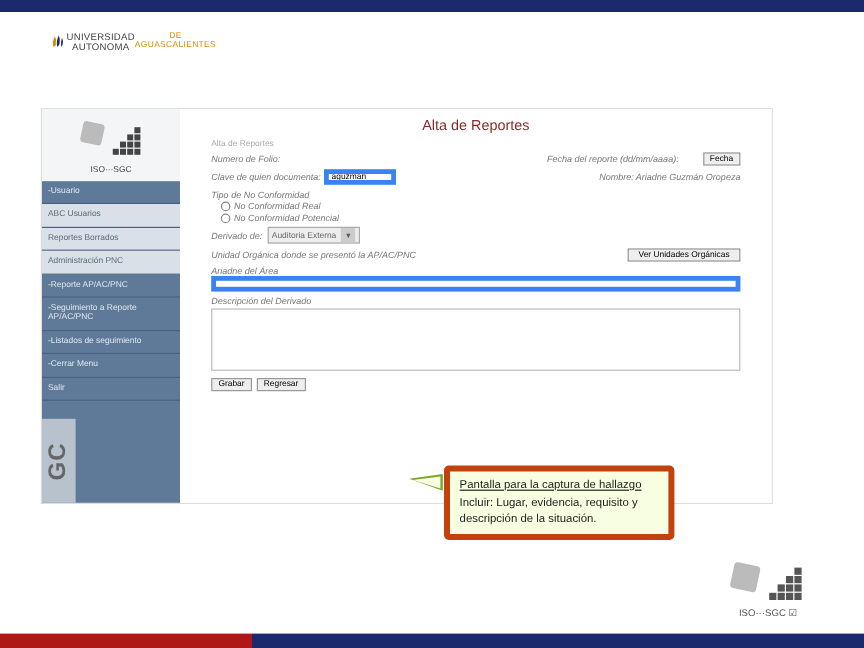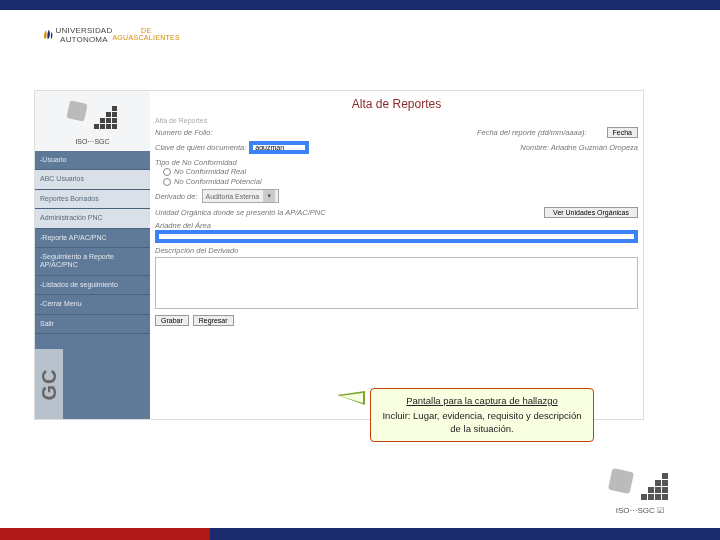--- a/index.html
+++ b/index.html
@@ -13,33 +13,33 @@
   .app-area { position: absolute; left: 34px; top: 90px; width: 610px; height: 330px; border: 1px solid #ddd; background: #fff; display: flex; }
   .sidebar { width: 115px; background: #e8ecef; display: flex; flex-direction: column; }
   .sidebar-logo { height: 60px; background: #f4f5f7; display: flex; align-items: center; justify-content: center; flex-direction: column; }
   .iso-logo { width: 70px; height: 40px; position: relative; }
   .iso-label { font-size: 7px; color: #444; margin-top: 0px; }
   .menu { flex: 1; background: #5f7a99; display: flex; flex-direction: column; }
   .menu-item { color: #e2e8ef; font-size: 7px; padding: 5px 5px; border-bottom: 1px solid #4a6280; cursor: pointer; line-height: 1.2; }
   .menu-item.light { background: #d9e0e7; color: #5a6a7a; }
   .sgc-vert { position: absolute; left: 0; bottom: 0; width: 28px; height: 70px; background: #b8c2cc; display: flex; align-items: center; justify-content: center; }
   .sgc-text { transform: rotate(-90deg); font-size: 20px; font-weight: bold; color: #666; letter-spacing: 1px; }
-  .content { flex: 1; background: #fff; padding: 6px 5px; font-size: 8px; color: #666; position: relative; }
+  .content { flex: 1; background: #fff; padding: 6px 26px; font-size: 8px; color: #666; position: relative; }
   .page-title { text-align: center; color: #8a2a2a; font-size: 12px; margin-bottom: 6px; font-weight: normal; }
   .row { display: flex; align-items: center; margin-bottom: 3px; gap: 4px; }
   .lbl { color: #777; font-size: 7.5px; font-style: italic; }
   .inp { border: 4px solid #3b82f6; height: 13px; background: #fff; font-size: 7px; padding: 0 2px; }
   .radio-row { display: flex; align-items: center; gap: 3px; margin-left: 8px; margin-bottom: 1px; }
   .radio { width: 8px; height: 8px; border: 1px solid #888; border-radius: 50%; background: #fff; }
   .sel { border: 1px solid #aaa; height: 14px; background: #eee; font-size: 7px; display: inline-flex; align-items: center; padding: 0 3px; gap: 4px; }
   .chev { width: 12px; height: 12px; background: #ccc; display: inline-flex; align-items: center; justify-content: center; font-size: 7px; color: #555; }
   .btn-sm { border: 1px solid #999; background: #eee; font-size: 7px; padding: 1px 5px; cursor: pointer; }
   .textarea { width: 100%; height: 52px; border: 1px solid #bbb; background: #fff; margin-top: 2px; }
   .bottom-btns { display: flex; gap: 4px; margin-top: 6px; }
-  .callout { position: absolute; left: 370px; top: 388px; width: 224px; background: #f8ffe0; border: 1px solid #c2410c; border-radius: 4px; padding: 6px 8px; font-size: 9.5px; color: #222; text-align: center; line-height: 1.3; }
+  .callout { position: absolute; left: 370px; top: 388px; width: 192px; background: #f8ffe0; border: 5px solid #c2410c; border-radius: 4px; padding: 6px 8px; font-size: 9.5px; color: #222; line-height: 1.3; }
   .callout-line1 { text-decoration: underline; margin-bottom: 3px; }
   .callout-arrow { position: absolute; left: -34px; top: 2px; width: 36px; height: 20px; }
   .corner-logo { position: absolute; right: 40px; bottom: 24px; width: 80px; height: 50px; display: flex; flex-direction: column; align-items: center; }
   .bottom-band { position: absolute; left: 0; bottom: 0; width: 720px; height: 12px; display: flex; }
   .band-red { width: 210px; height: 100%; background: #b01818; }
   .band-navy { flex: 1; height: 100%; background: #1a2a6c; }
   .flame-bg { position: absolute; left: 10px; top: 160px; width: 180px; height: 260px; opacity: 0.08; pointer-events: none; }
 </style>
 </head>
 <body>

